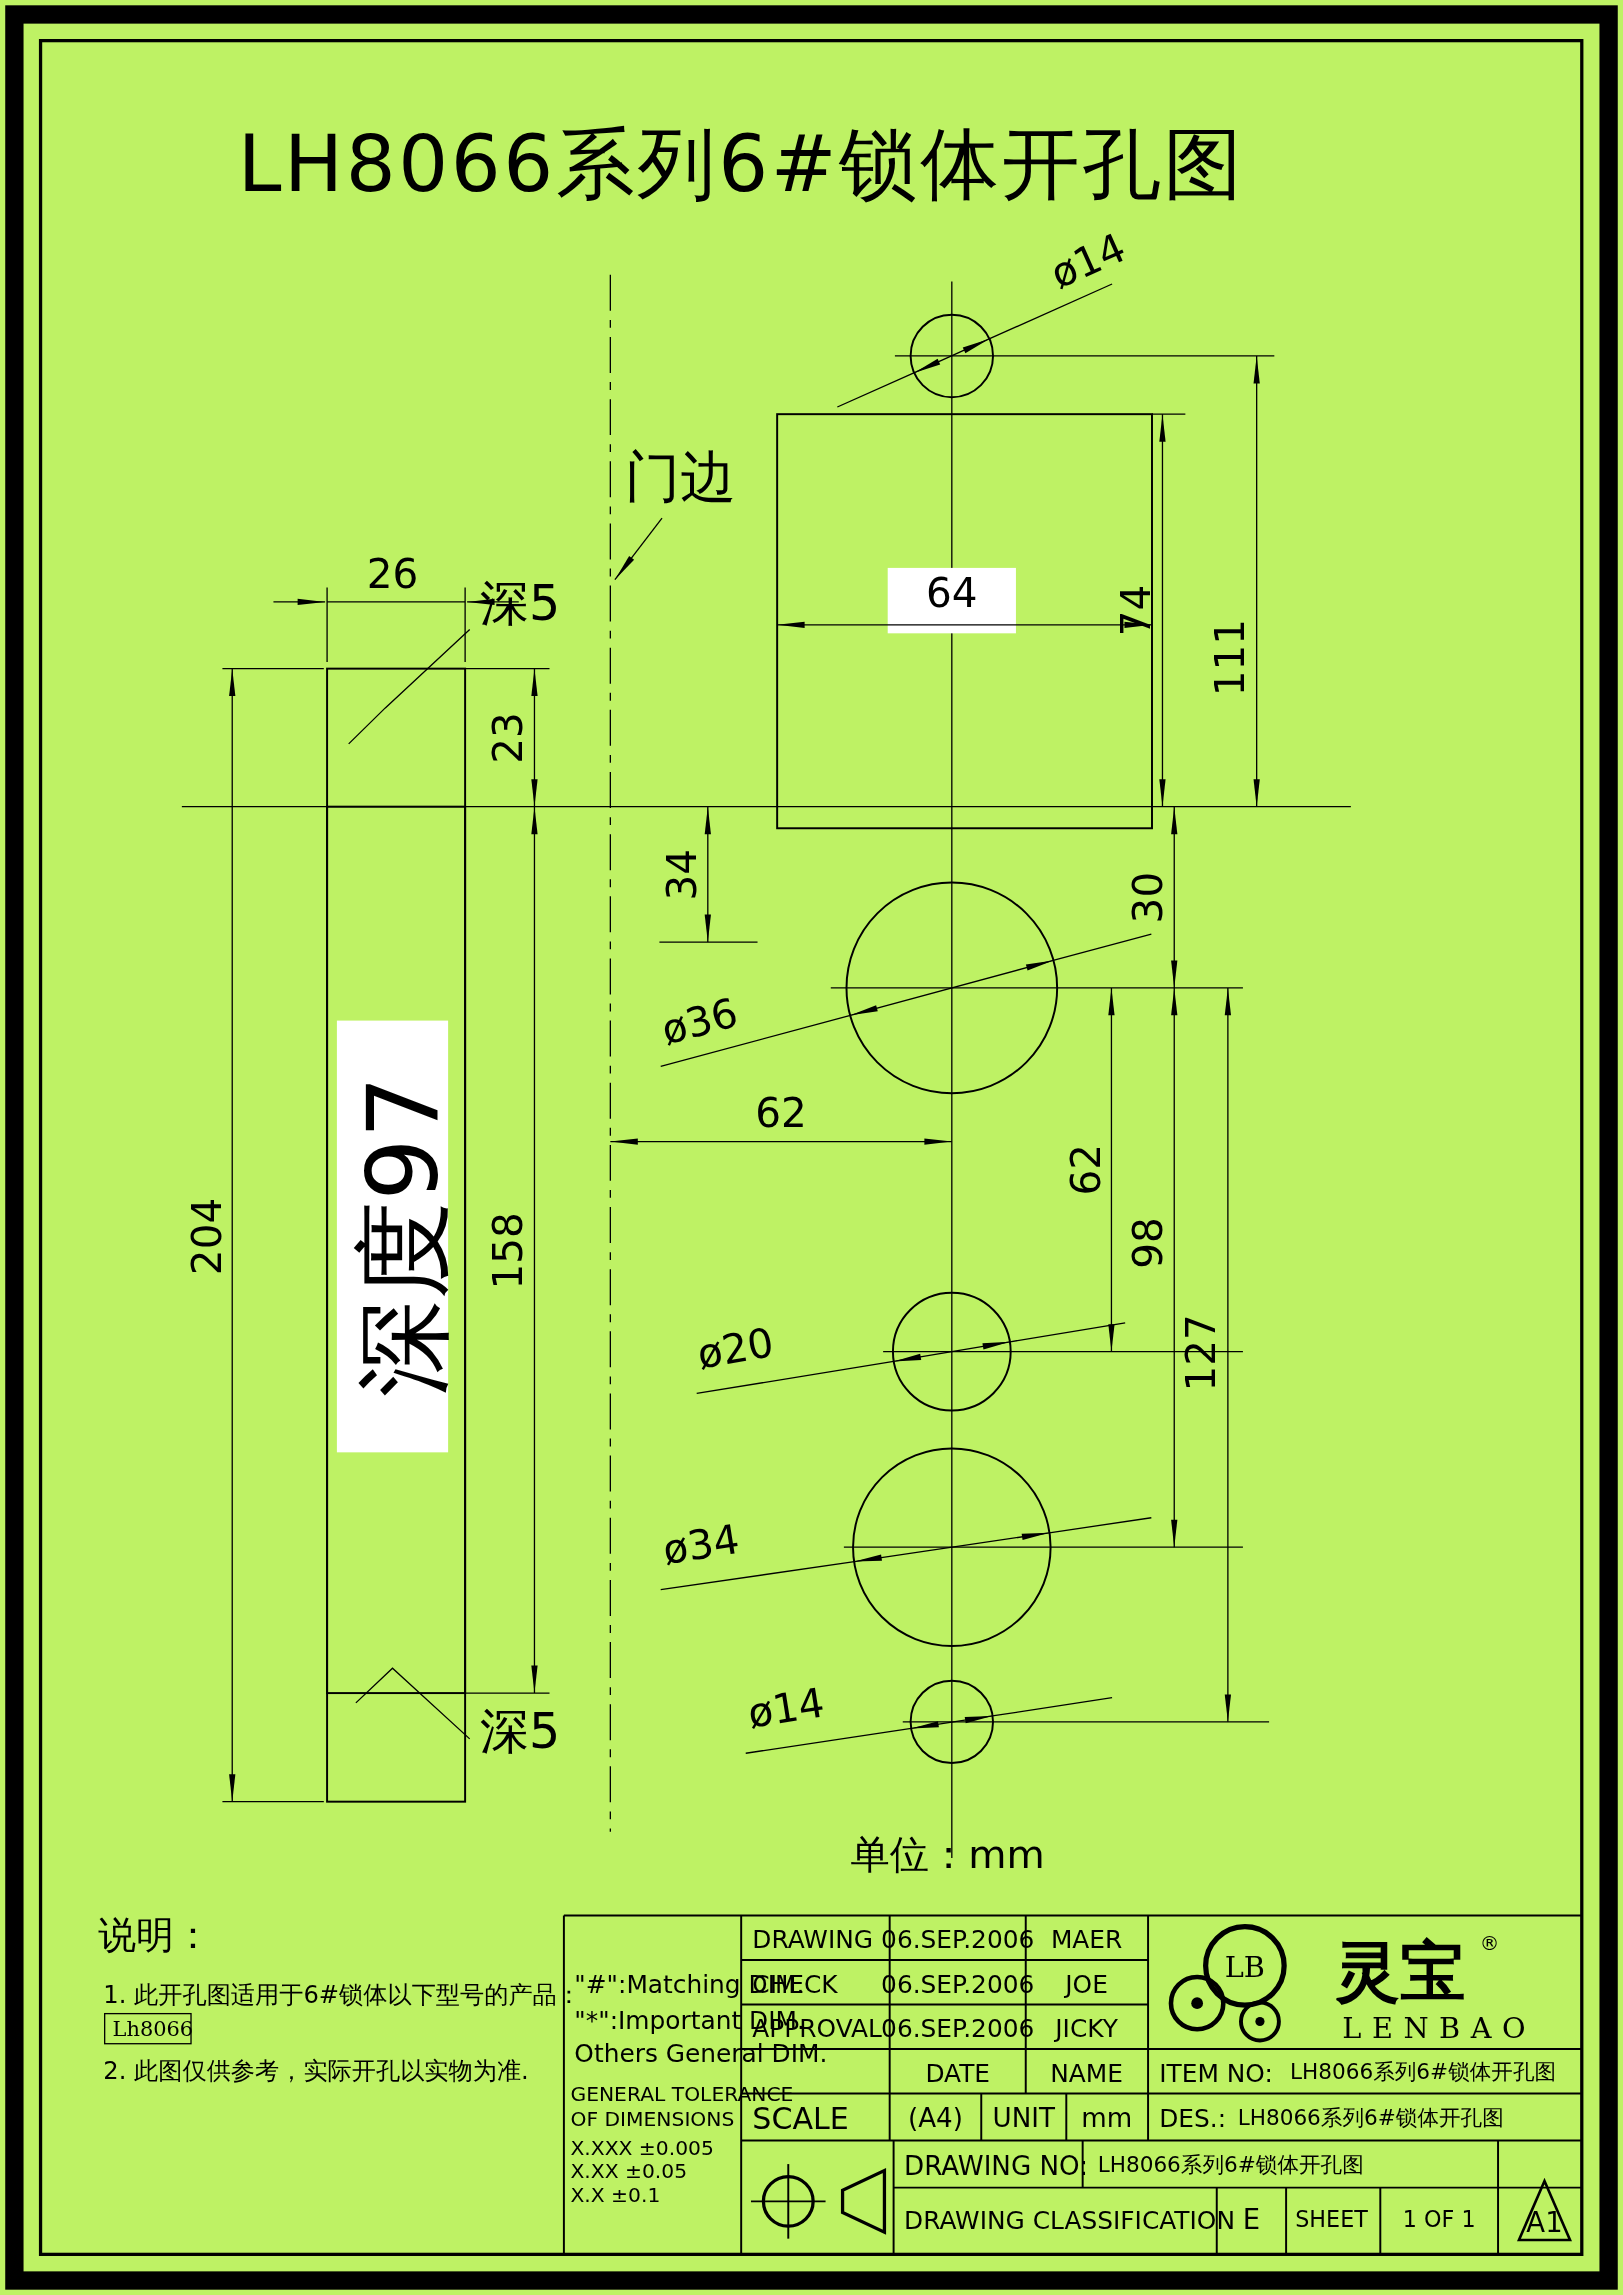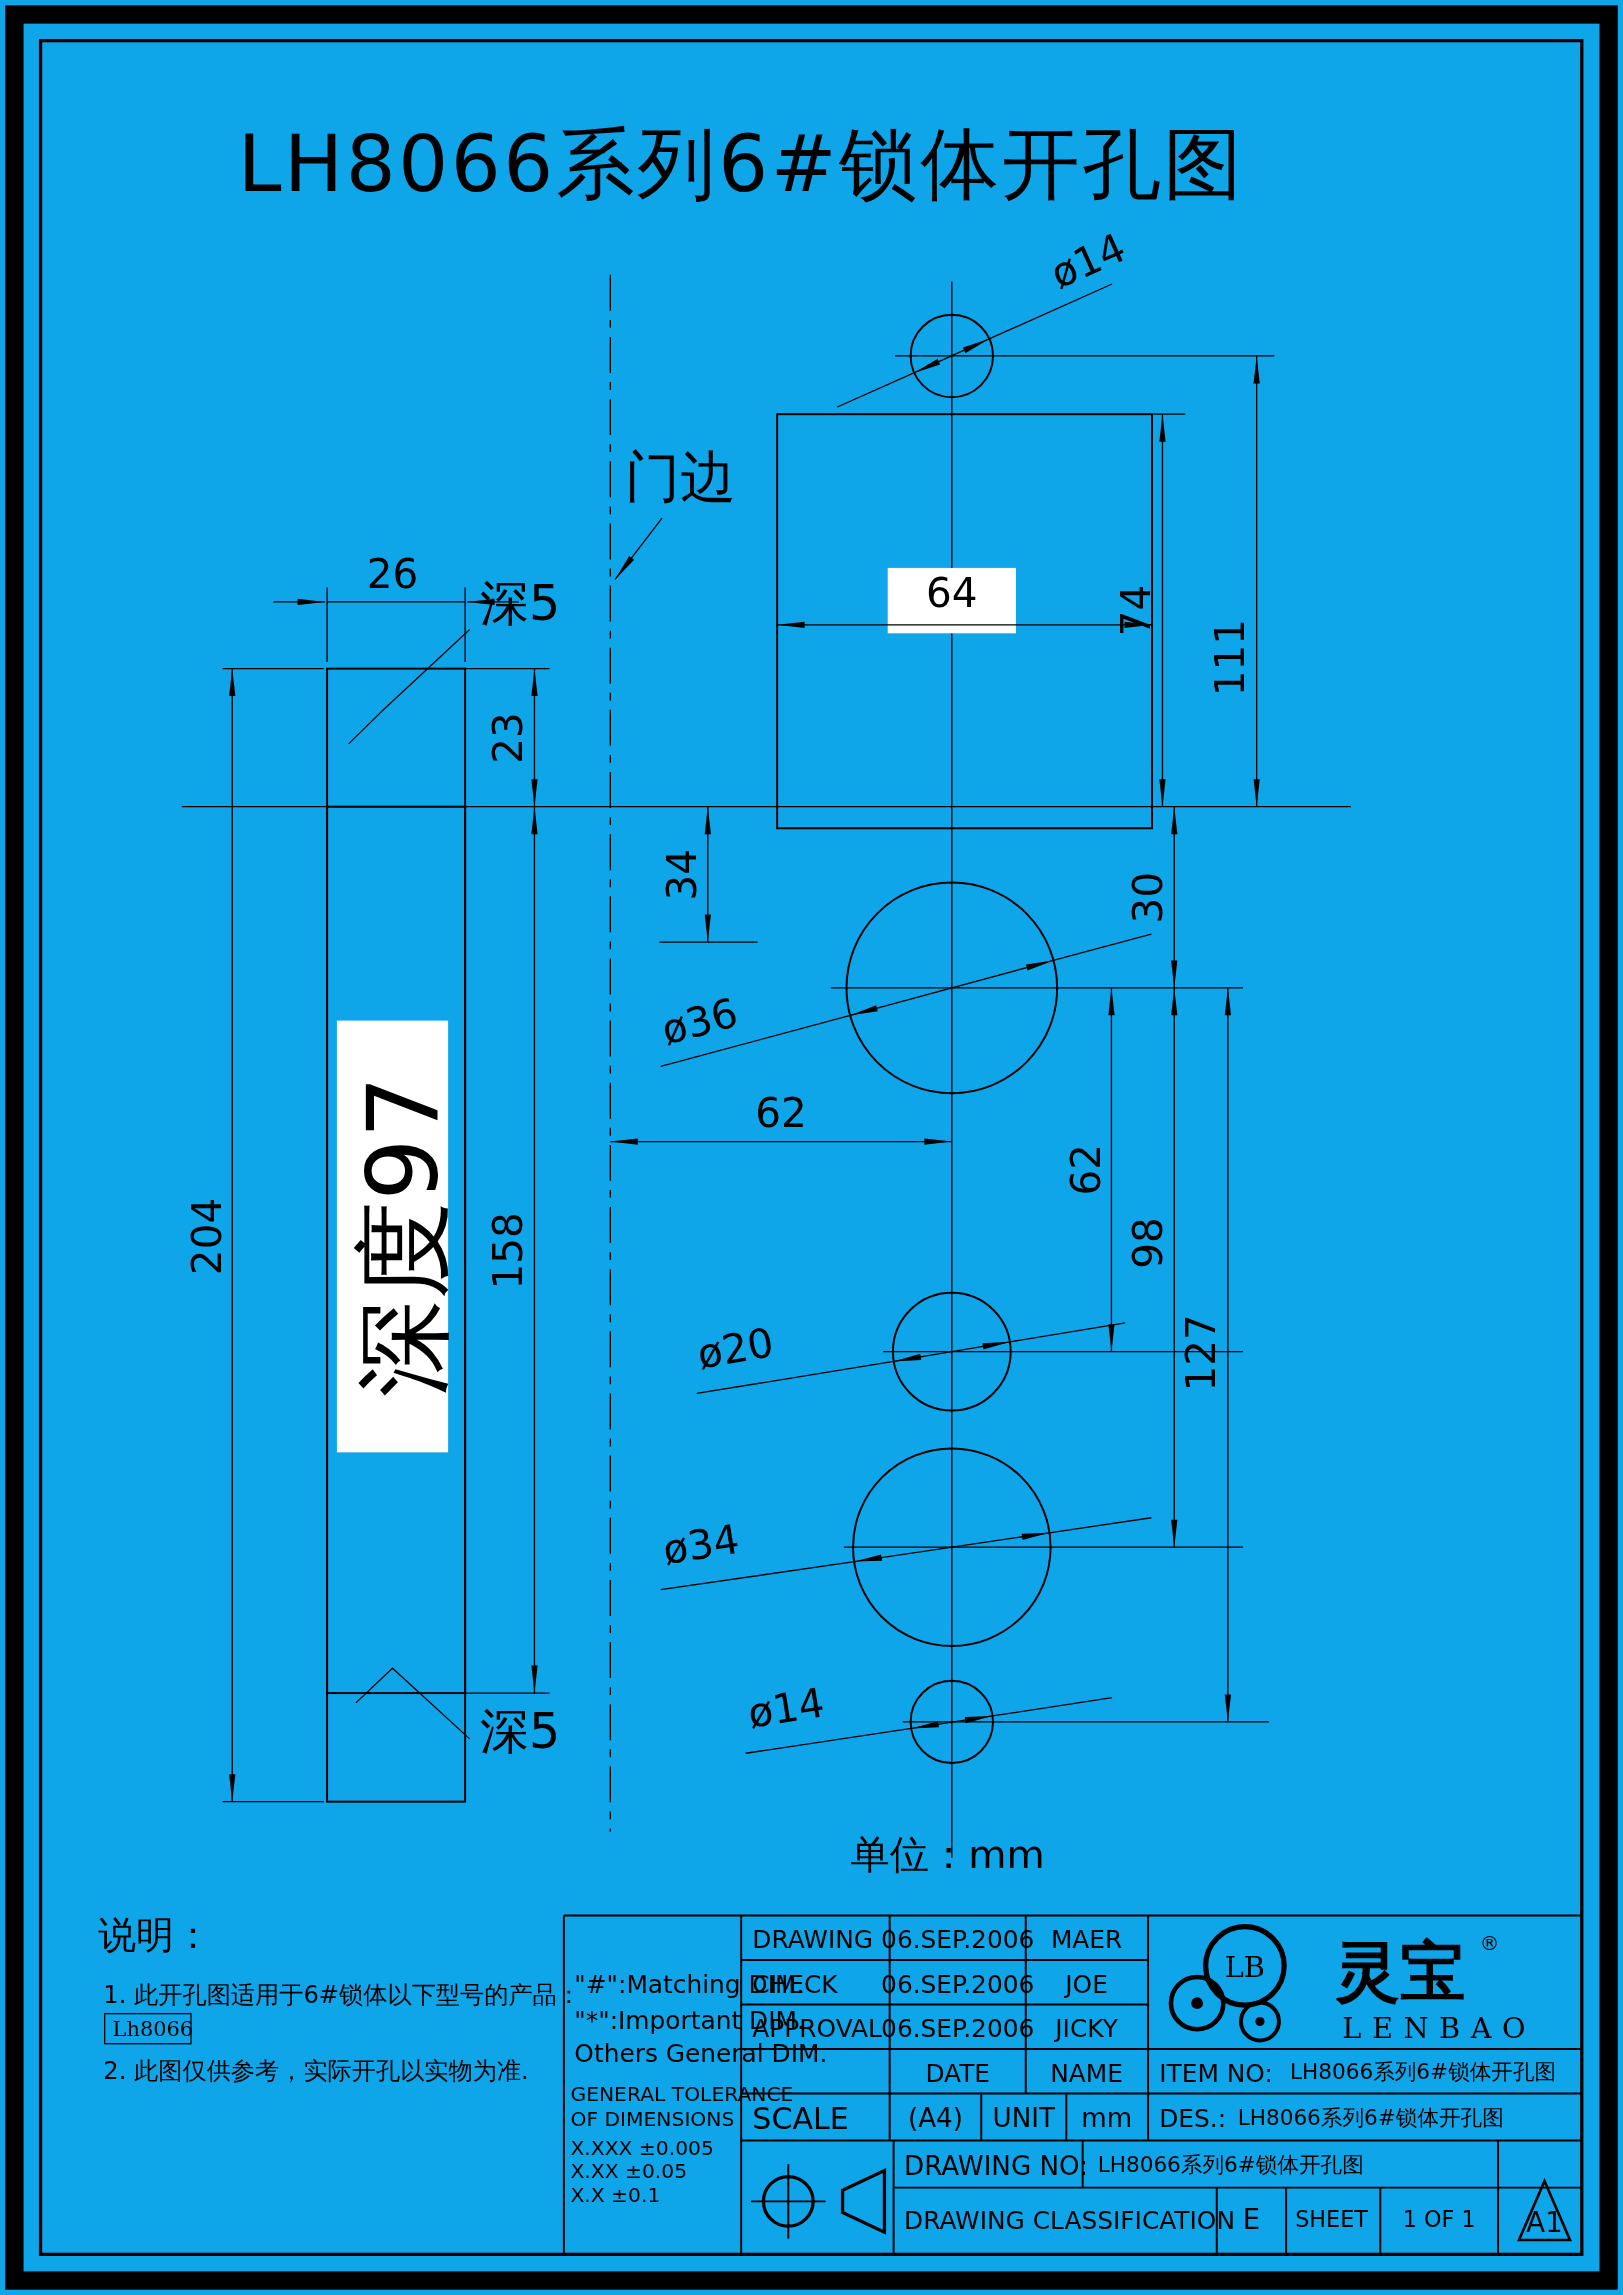--- a/index.html
+++ b/index.html
@@ -1,16 +1,16 @@
 <!DOCTYPE html>
 <html style="font-size:10.5px"><head>
 <meta charset="utf-8">
 <style>
   html,body{margin:0;padding:0;background:#888;}
-  .page{position:relative;width:1623px;height:2295px;background:#0ea5e9;margin:0 auto;}
+  .page{position:relative;width:1623px;height:2295px;background:#bef264;margin:0 auto;}
   svg{position:absolute;left:0;top:0;}
   text{font-family:"DejaVu Sans","Liberation Sans",sans-serif;fill:#000;}
   .serif{font-family:"DejaVu Serif","Liberation Serif",serif;}
   .ol{stroke:#000;stroke-width:3;fill:none;}
   .thin{stroke:#000;stroke-width:2;fill:none;}
   .dim{stroke:#000;stroke-width:2;fill:none;}
   .cl{stroke:#000;stroke-width:2;fill:none;}
   .tbl{stroke:#000;stroke-width:3;fill:none;}
   .dimtxt{font-size:62px;}
   .small{font-size:38px;}

